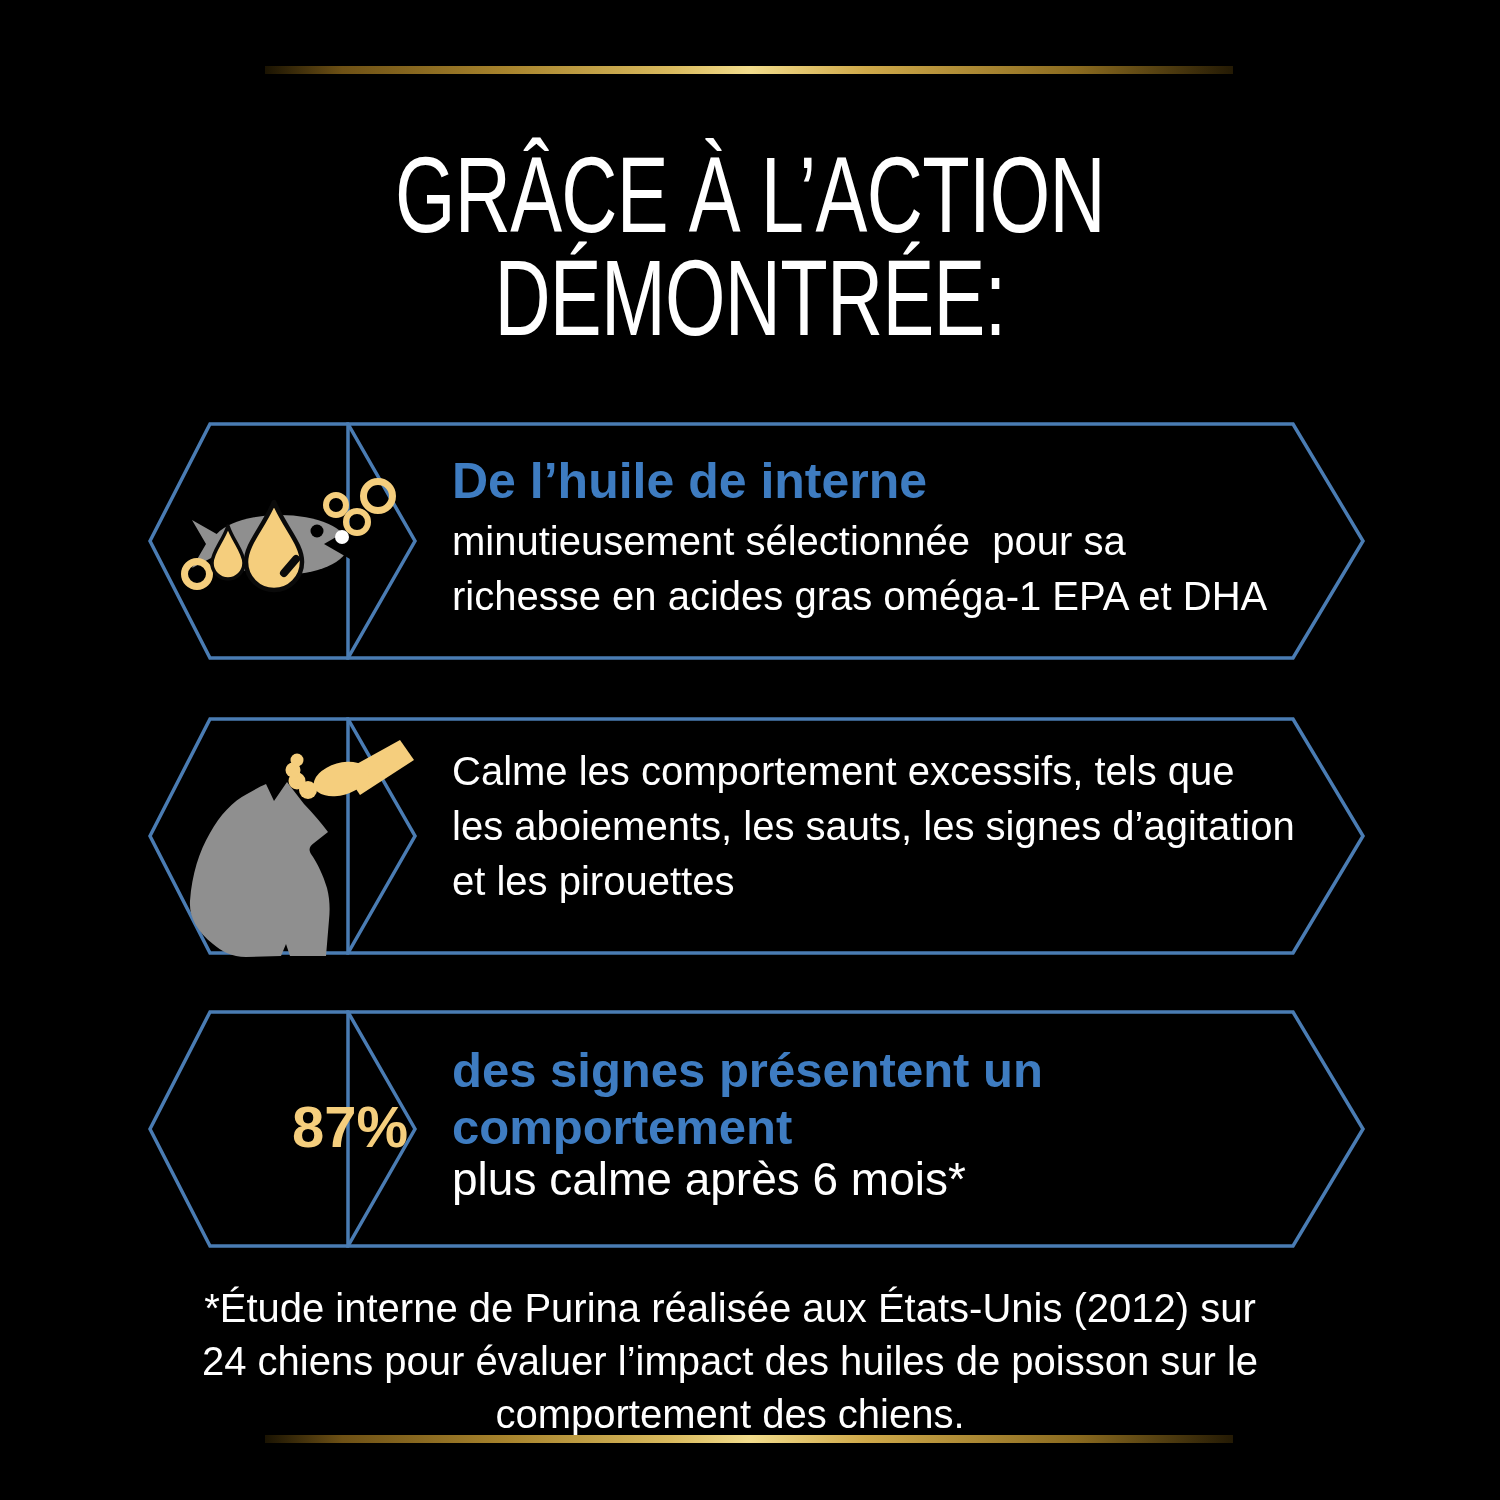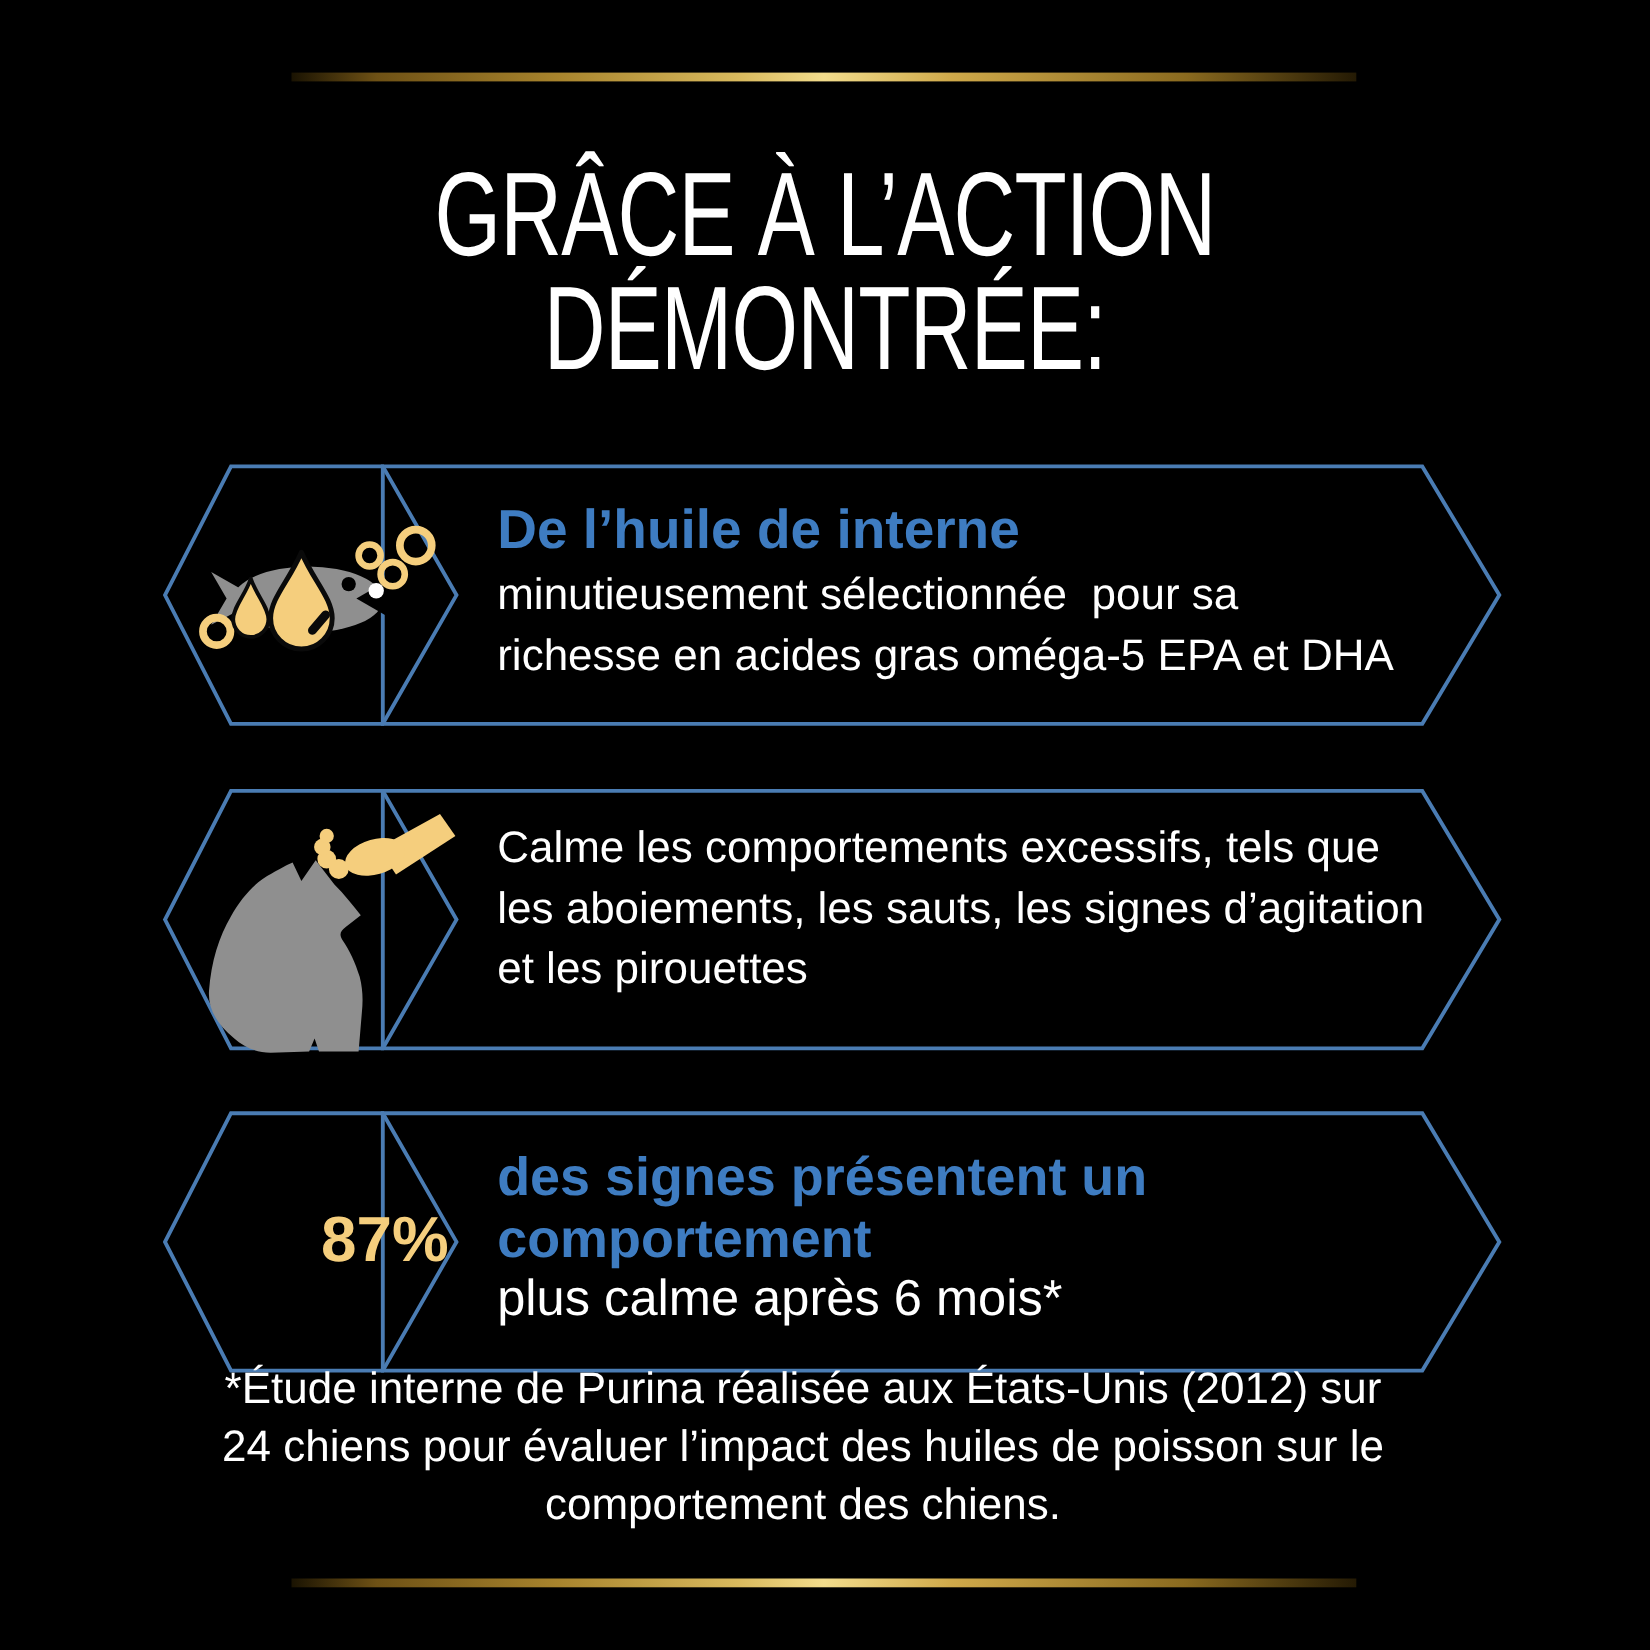--- a/index.html
+++ b/index.html
@@ -23,21 +23,21 @@
   .art { position:absolute; left:0; top:0; width:1500px; height:1500px; }
   .outline { fill:none; stroke:var(--outline_blue); stroke-width:3.5; stroke-linejoin:miter; }
   .txt { position:absolute; white-space:pre-wrap; }
   .b1-heading { left:452px; top:452px; font-size:50px; font-weight:bold; color:var(--accent_blue); }
   .b1-body    { left:452px; top:514px; font-size:40px; line-height:55px; color:#ffffff; }
   .b2-body    { left:452px; top:744px; font-size:40px; line-height:55px; color:#ffffff; }
   .b3-stat    { left:176px; top:1082px; width:232px; text-align:right;
                 font-size:58px; line-height:90px; font-weight:bold; color:var(--accent_gold); }
   .b3-heading { left:452px; top:1042px; font-size:49px; line-height:57px; font-weight:bold; color:var(--accent_blue); }
   .b3-body    { left:452px; top:1154px; font-size:46px; line-height:50px; color:#ffffff; }
-  .footnote   { left:0; top:1236px; width:1460px; text-align:center;
+  .footnote   { left:0; top:1282px; width:1460px; text-align:center;
                 font-size:40px; line-height:53px; color:#ffffff; }
 </style>
 </head>
 <body>
 
 <div class="stage">
 
   <div class="gold-line gold-top"></div>
 
   <h1 class="title">
@@ -95,23 +95,23 @@
         <circle cx="308" cy="790" r="9"></circle>
         <circle cx="297" cy="781" r="8.5"></circle>
         <circle cx="293" cy="770" r="7.5"></circle>
         <circle cx="297" cy="760" r="6.5"></circle>
       </g>
     </g>
   </svg>
 
   <div class="txt b1-heading">De l’huile de interne</div>
   <div class="txt b1-body">minutieusement sélectionnée  pour sa
-richesse en acides gras oméga-5 EPA et DHA</div>
+richesse en acides gras oméga-1 EPA et DHA</div>
 
-  <div class="txt b2-body">Calme les comportements excessifs, tels que
+  <div class="txt b2-body">Calme les comportement excessifs, tels que
 les aboiements, les sauts, les signes d’agitation
 et les pirouettes</div>
 
   <div class="txt b3-stat">87%</div>
   <div class="txt b3-heading">des signes présentent un
 comportement</div>
   <div class="txt b3-body">plus calme après 6 mois*</div>
 
   <div class="txt footnote">*Étude interne de Purina réalisée aux États-Unis (2012) sur
 24 chiens pour évaluer l’impact des huiles de poisson sur le

